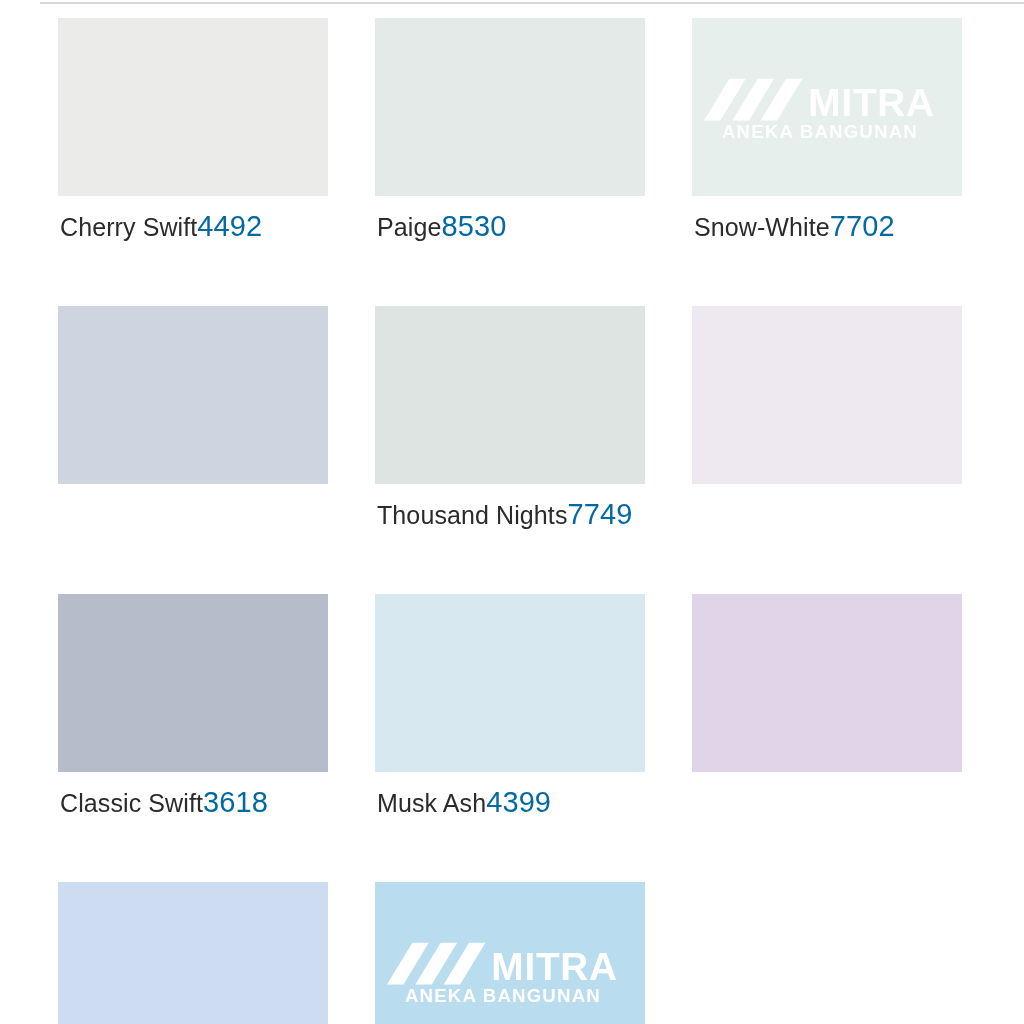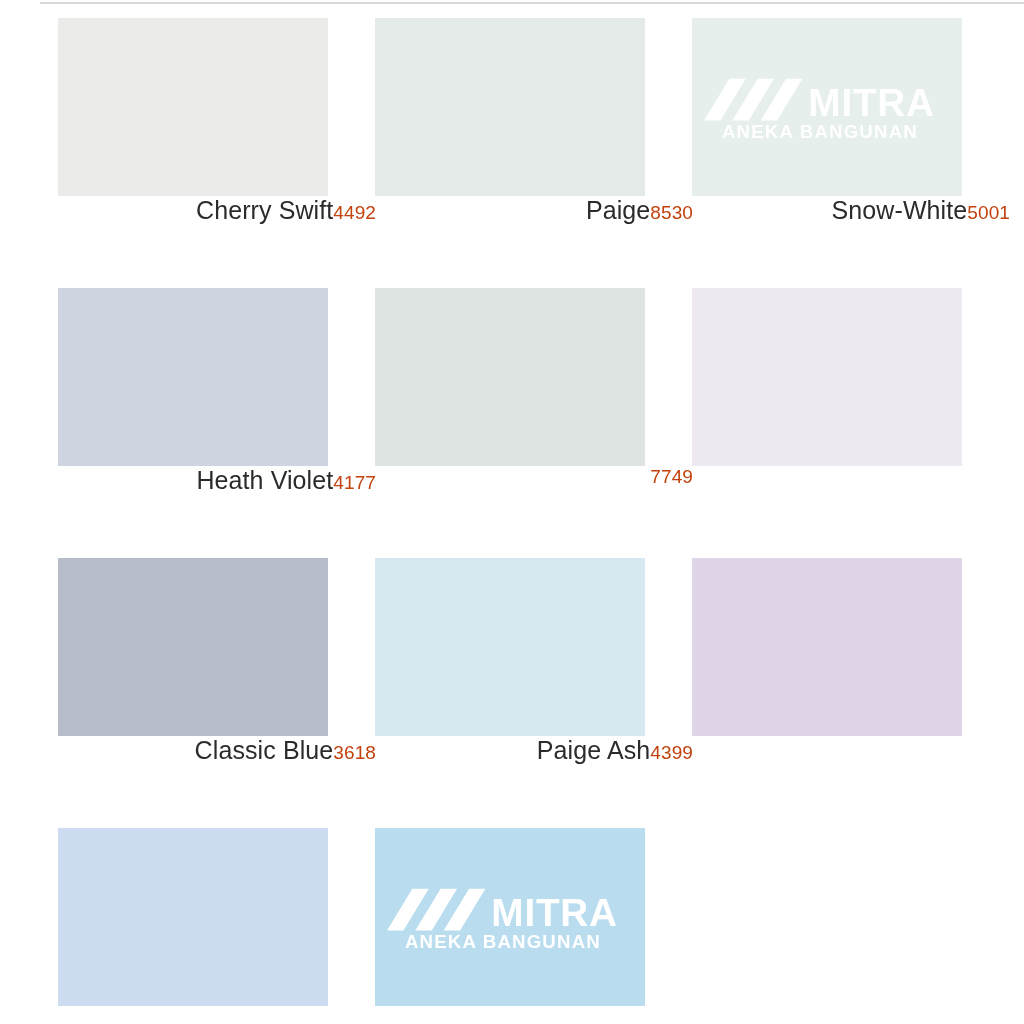--- a/index.html
+++ b/index.html
@@ -42,33 +42,33 @@
     left:50%; top:50%;
     transform:translate(-50%,-50%);
     width:246px;
     opacity:1;
     pointer-events:none;
   }
   .wm svg { display:block; width:100%; height:auto; }
   .caption {
     display:flex;
     align-items:baseline;
-    justify-content:flex-end;
-    margin-top:0;
+    justify-content:flex-start;
+    margin-top:14px;
     padding:0 2px;
   }
   .swatch-name {
     font-size:25px;
     color:#2b2b2b;
     letter-spacing:0.1px;
     white-space:nowrap;
   }
   .swatch-code {
-    font-size:19px;
-    color:#c2410c;
+    font-size:29px;
+    color:#0369a1;
     letter-spacing:0.1px;
     white-space:nowrap;
   }
 </style>
 </head>
 <body>
 
 <div id="page">
 
   <div class="top-rule"></div>
@@ -103,66 +103,63 @@
             <polygon points="38,62 72,6 94,6 60,62"></polygon>
             <polygon points="76,62 110,6 132,6 98,62"></polygon>
             <text x="140" y="56" font-family="Liberation Sans, sans-serif" font-size="52" font-weight="bold" letter-spacing="1">MITRA</text>
             <text x="24" y="85" font-family="Liberation Sans, sans-serif" font-size="25" font-weight="bold" letter-spacing="1.6">ANEKA BANGUNAN</text>
           </g>
         </svg>
       </div>
     </div>
     <div class="caption">
       <span class="swatch-name">Snow-White</span>
-      <span class="swatch-code">5001</span>
+      <span class="swatch-code">7702</span>
     </div>
   </div>
 
 
   <div class="swatch-cell">
     <div class="chip" title="Heath Violet" style="background: rgb(206, 213, 225);">
       
     </div>
-    <div class="caption">
-      <span class="swatch-name">Heath Violet</span>
-      <span class="swatch-code">4177</span>
-    </div>
   </div>
 
   <div class="swatch-cell">
     <div class="chip" title="Thousand Nights" style="background: rgb(221, 228, 225);">
       
     </div>
     <div class="caption">
+      <span class="swatch-name">Thousand Nights</span>
       <span class="swatch-code">7749</span>
     </div>
   </div>
 
   <div class="swatch-cell">
     <div class="chip" title="Musk" style="background: rgb(238, 233, 240);">
       
     </div>
   </div>
 
   <div class="swatch-cell">
     <div class="chip" title="Classic Blue" style="background: rgb(183, 188, 202);">
       
     </div>
     <div class="caption">
-      <span class="swatch-name">Classic Blue</span>
+      <span class="swatch-name">Classic Swift</span>
       <span class="swatch-code">3618</span>
     </div>
   </div>
 
   <div class="swatch-cell">
     <div class="chip" title="Blue Ash" style="background: rgb(215, 232, 241);">
       
     </div>
     <div class="caption">
-      <span class="swatch-name">Paige Ash</span>
+      <span class="swatch-name">Musk Ash</span>
       <span class="swatch-code">4399</span>
     </div>
   </div>
 
   <div class="swatch-cell">
     <div class="chip" title="Soft Lilac" style="background: rgb(224, 212, 232);">
       
     </div>
 
   </div>

